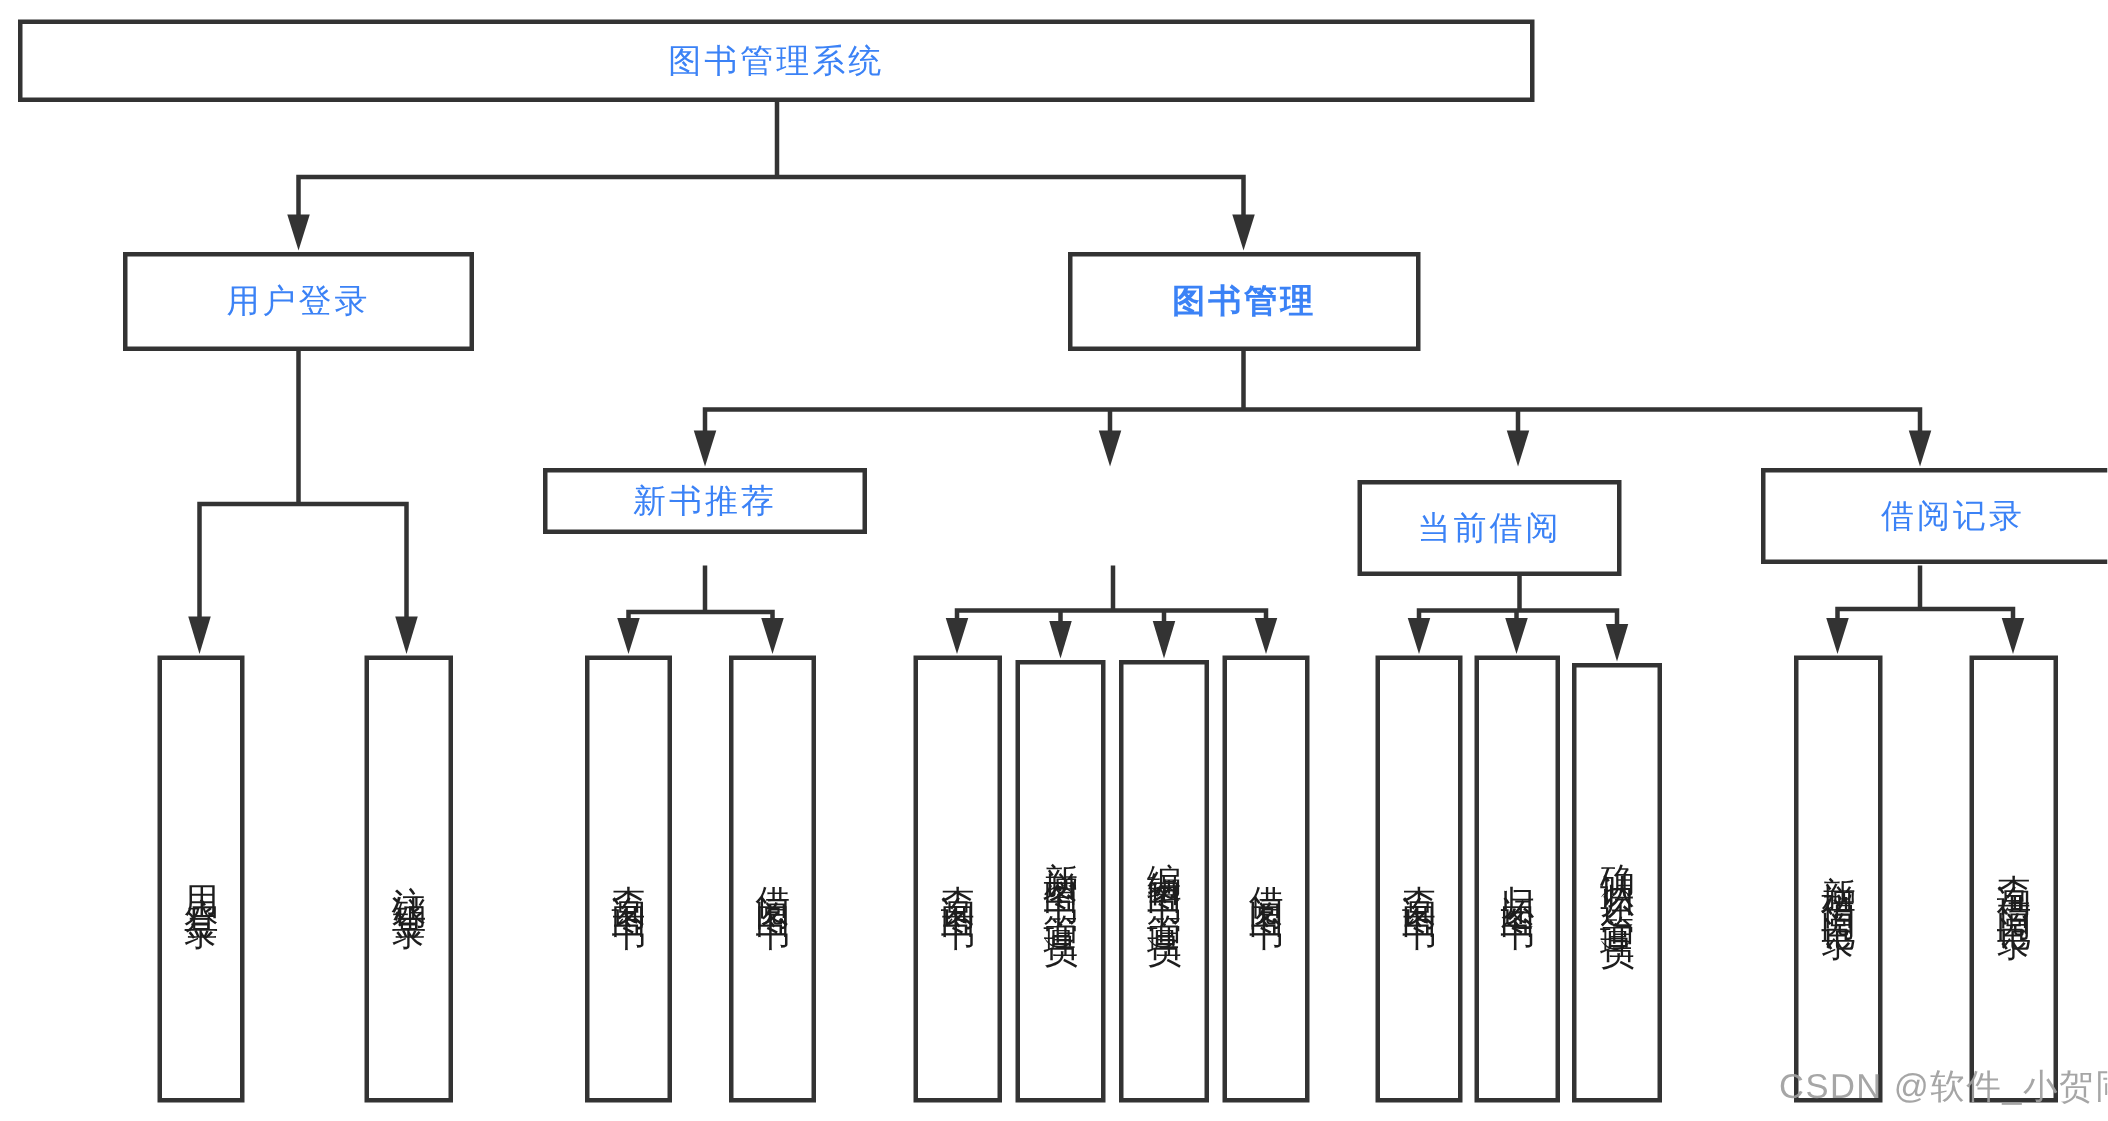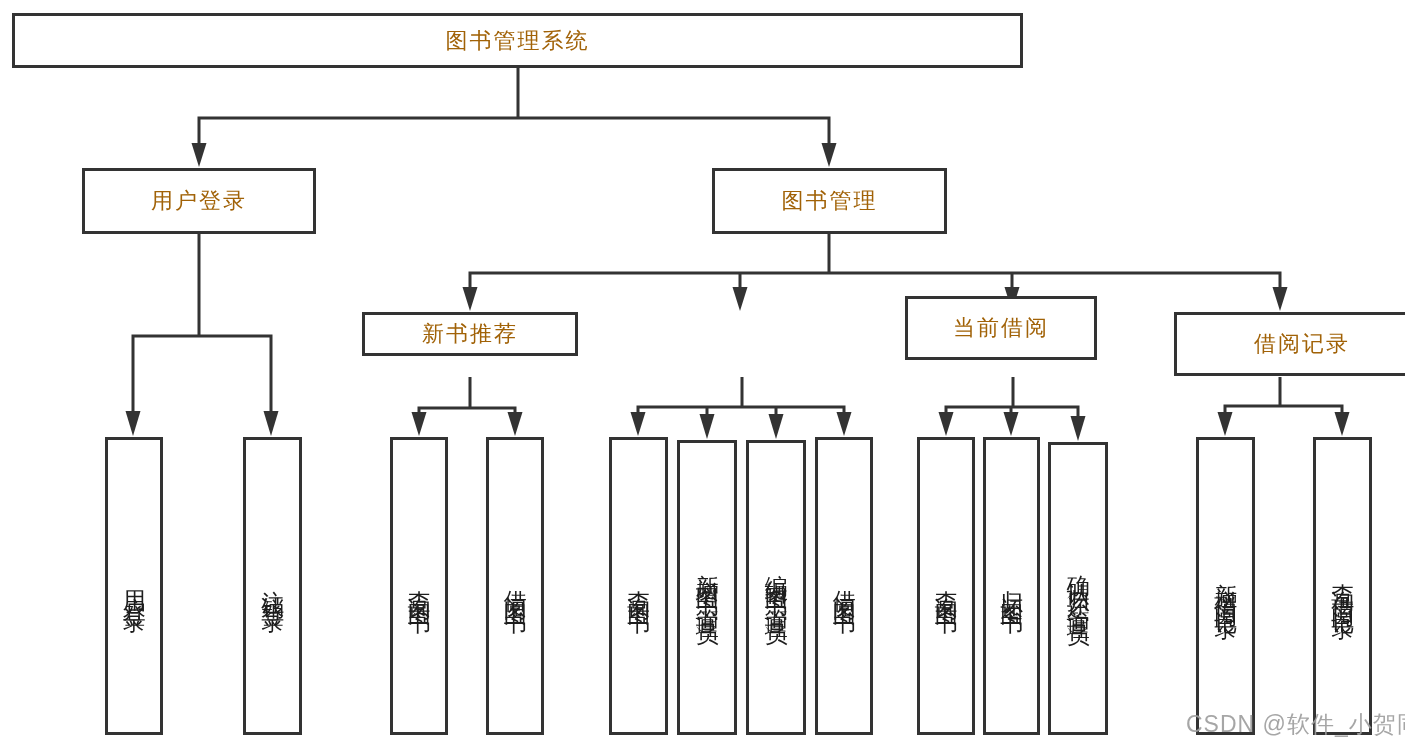--- a/index.html
+++ b/index.html
@@ -22,21 +22,21 @@
     box-sizing: border-box;
     background: #ffffff;
     border: 3px solid #333333;
     display: flex;
     align-items: center;
     justify-content: center;
     z-index: 2;
   }
   .h-label {
     font-size: 22px;
-    color: #a16207;
+    color: #3b82f6;
     letter-spacing: 2px;
     white-space: nowrap;
   }
   .v-label {
     writing-mode: vertical-rl;
     text-orientation: mixed;
     font-size: 23px;
     color: #1d1d1d;
     letter-spacing: 7px;
     line-height: 1.1;
@@ -104,28 +104,28 @@
     </g>
   </svg>
 
   <div class="box" style="left:12px; top:13px; width:1011px; height:55px;">
     <span class="h-label">图书管理系统</span>
   </div>
 
   <div class="box" style="left:82px; top:168px; width:234px; height:66px;">
     <span class="h-label">用户登录</span>
   </div>
-  <div class="box" style="left:712px; top:168px; width:235px; height:66px;">
+  <div class="box" style="left:712px; top:168px; width:235px; height:66px;font-weight:bold;">
     <span class="h-label">图书管理</span>
   </div>
 
   <div class="box" style="left:362px; top:312px; width:216px; height:44px;">
     <span class="h-label">新书推荐</span>
   </div>
-  <div class="box" style="left:905px; top:296px; width:192px; height:64px;">
+  <div class="box" style="left:905px; top:320px; width:176px; height:64px;">
     <span class="h-label">当前借阅</span>
   </div>
   <div class="box" style="left:1174px; top:312px; width:256px; height:64px;">
     <span class="h-label">借阅记录</span>
   </div>
 
   <div class="box" style="left:105px; top:437px; width:58px; height:298px;">
     <span class="v-label">用户登录</span>
   </div>
   <div class="box" style="left:243px; top:437px; width:59px; height:298px;">

